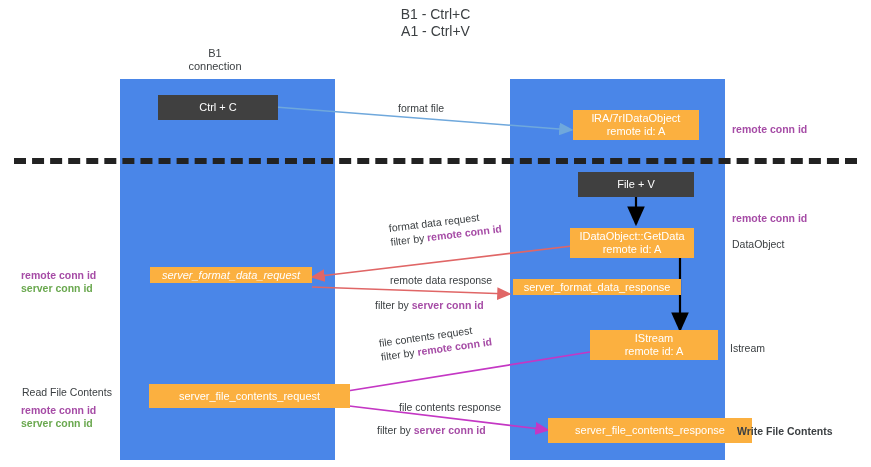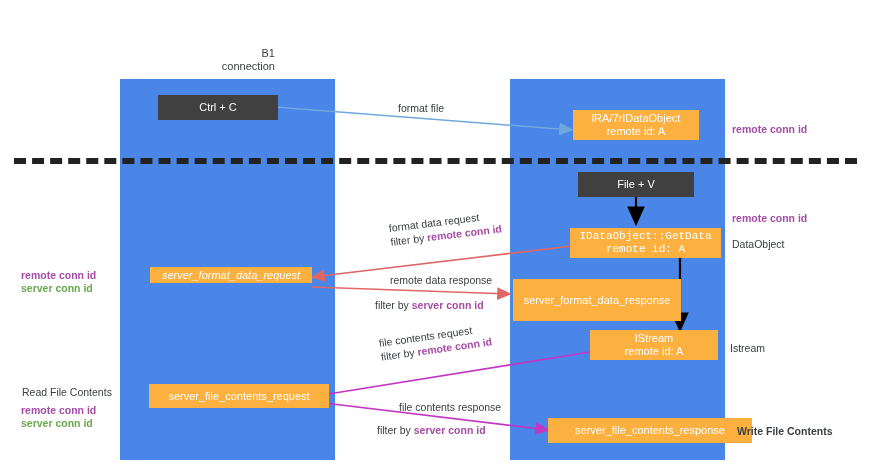--- a/index.html
+++ b/index.html
@@ -14,21 +14,21 @@
 
   
   .title{
     position:absolute;left:0;top:6px;width:871px;
     text-align:center;font-size:14px;color:#3c4043;line-height:17px;
     white-space:pre-line;
   }
 
   
   .lane-head{
-    position:absolute;text-align:right;font-size:11px;color:#3c4043;
+    position:absolute;text-align:center;font-size:11px;color:#3c4043;
     line-height:13px;white-space:pre-line;
   }
 
   
   .lane{position:absolute;background:#4a86e8;}
 
   
   .node{
     position:absolute;display:flex;align-items:center;justify-content:center;
     text-align:center;color:#ffffff;font-size:11px;line-height:13px;
@@ -53,20 +53,22 @@
 
   
   .sep{position:absolute;left:14px;top:158px;width:843px;height:0;
      border-top:6px dashed #222222;}
 </style>
 </head>
 <body>
 
 <div id="stage">
 
+  <div class="title">B1 - Ctrl+C
+A1 - Ctrl+V</div>
 
   <div class="lane-head" style="left:155px;top:47px;width:120px;">B1
 connection</div>
 
   <div class="lane" style="left:120px;top:79px;width:215px;height:381px;"></div>
   <div class="lane" style="left:510px;top:79px;width:215px;height:381px;"></div>
 
   <svg class="arrows">
     <defs>
       <marker id="ah-blue" markerWidth="9" markerHeight="8" refX="8" refY="4" orient="auto">
@@ -100,31 +102,31 @@
 
   <div class="sep"></div>
 
   <div class="node green" style="left:158px;top:95px;width:120px;height:25px;">Ctrl + C</div>
 
   <div class="node orange" style="left:573px;top:110px;width:126px;height:30px;">lRA/7rIDataObject
 remote id: A</div>
 
   <div class="node green" style="left:578px;top:172px;width:116px;height:25px;">File + V</div>
 
-  <div class="node orange" style="left:570px;top:228px;width:151px;height:30px;font-family:Liberation Mono, monospace;">IDataObject::GetData
+  <div class="node orange" style="left:570px;top:228px;width:124px;height:30px;">IDataObject::GetData
 remote id: A</div>
 
   <div class="node orange" style="left:150px;top:267px;width:162px;height:16px;font-style:italic;">server_format_data_request</div>
 
-  <div class="node orange" style="left:513px;top:279px;width:168px;height:42px;">server_format_data_response</div>
+  <div class="node orange" style="left:513px;top:279px;width:168px;height:16px;">server_format_data_response</div>
 
   <div class="node orange" style="left:590px;top:330px;width:128px;height:30px;">IStream
 remote id: A</div>
 
-  <div class="node orange" style="left:149px;top:384px;width:180px;height:24px;">server_file_contents_request</div>
+  <div class="node orange" style="left:149px;top:384px;width:201px;height:24px;">server_file_contents_request</div>
 
   <div class="node orange" style="left:548px;top:418px;width:204px;height:25px;">server_file_contents_response</div>
 
   <div class="lbl plain" style="left:398px;top:101px;">format file</div>
 
   <div class="lbl rot" style="left:388px;top:221px;transform:rotate(-7deg);">
     <span class="lbl plain" style="position:static;">format data request</span>
     <br>
     <span class="lbl plain" style="position:static;">filter by </span><span class="lbl purple" style="position:static;">remote conn id</span>
   </div>

